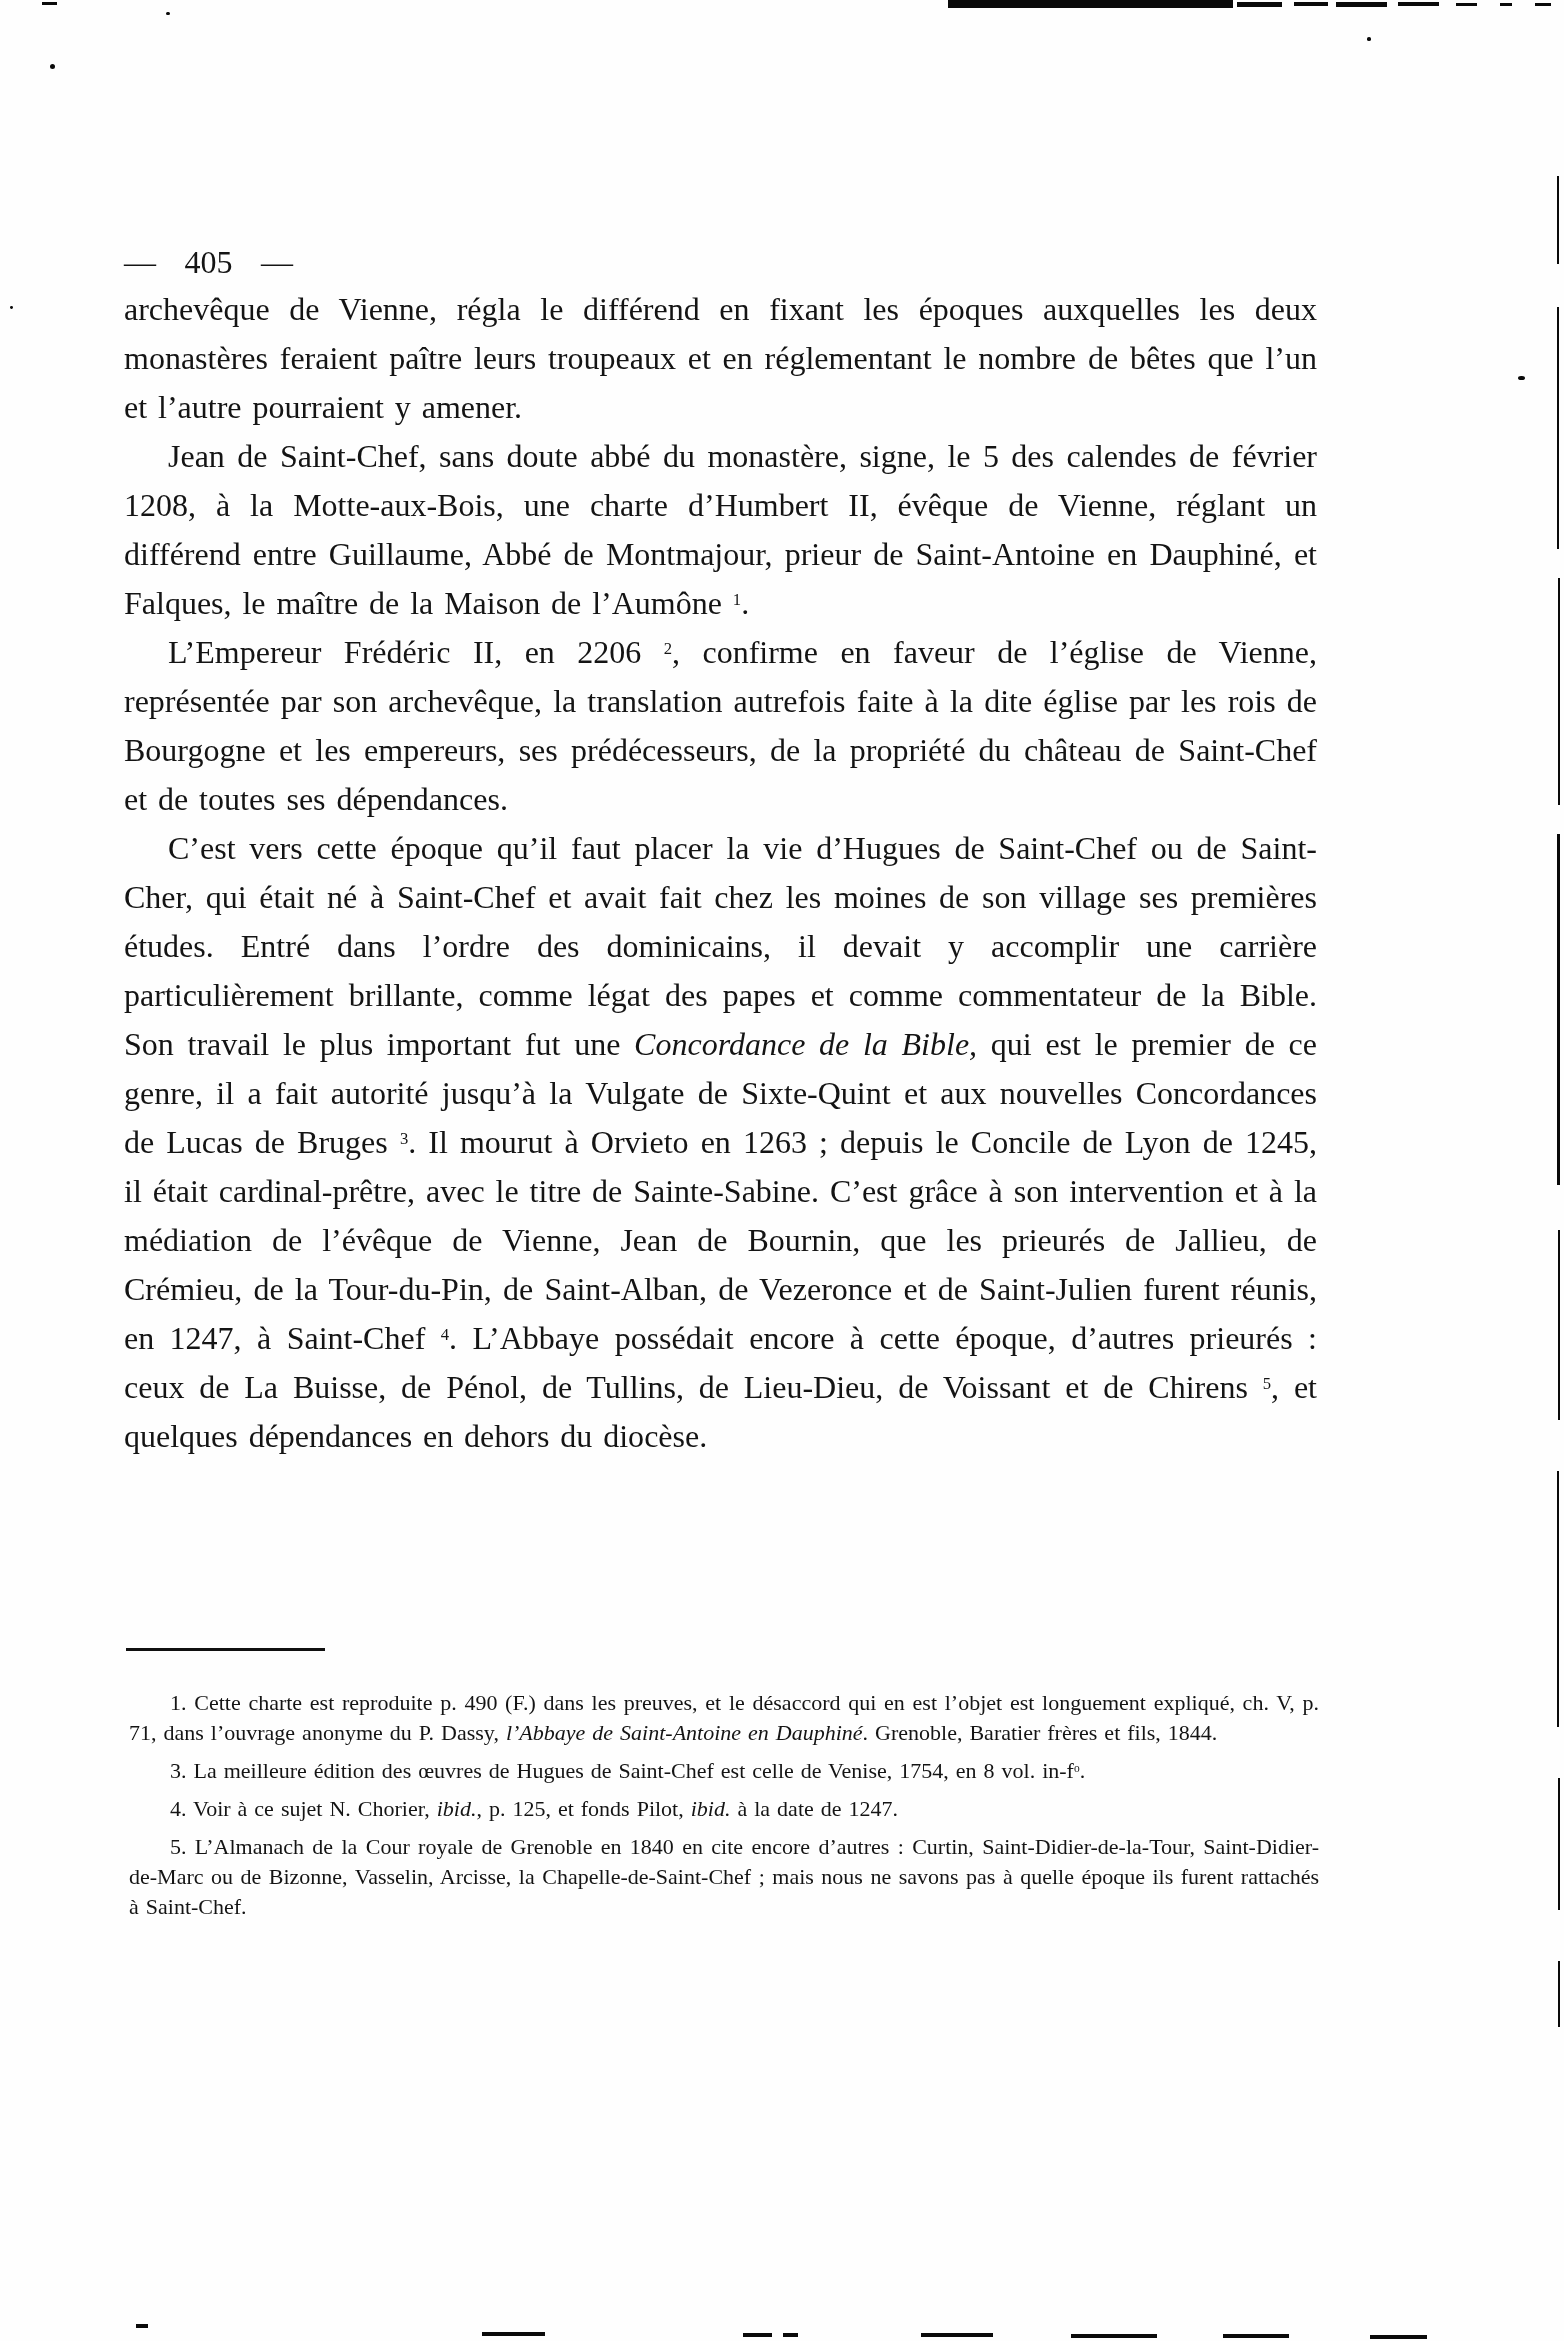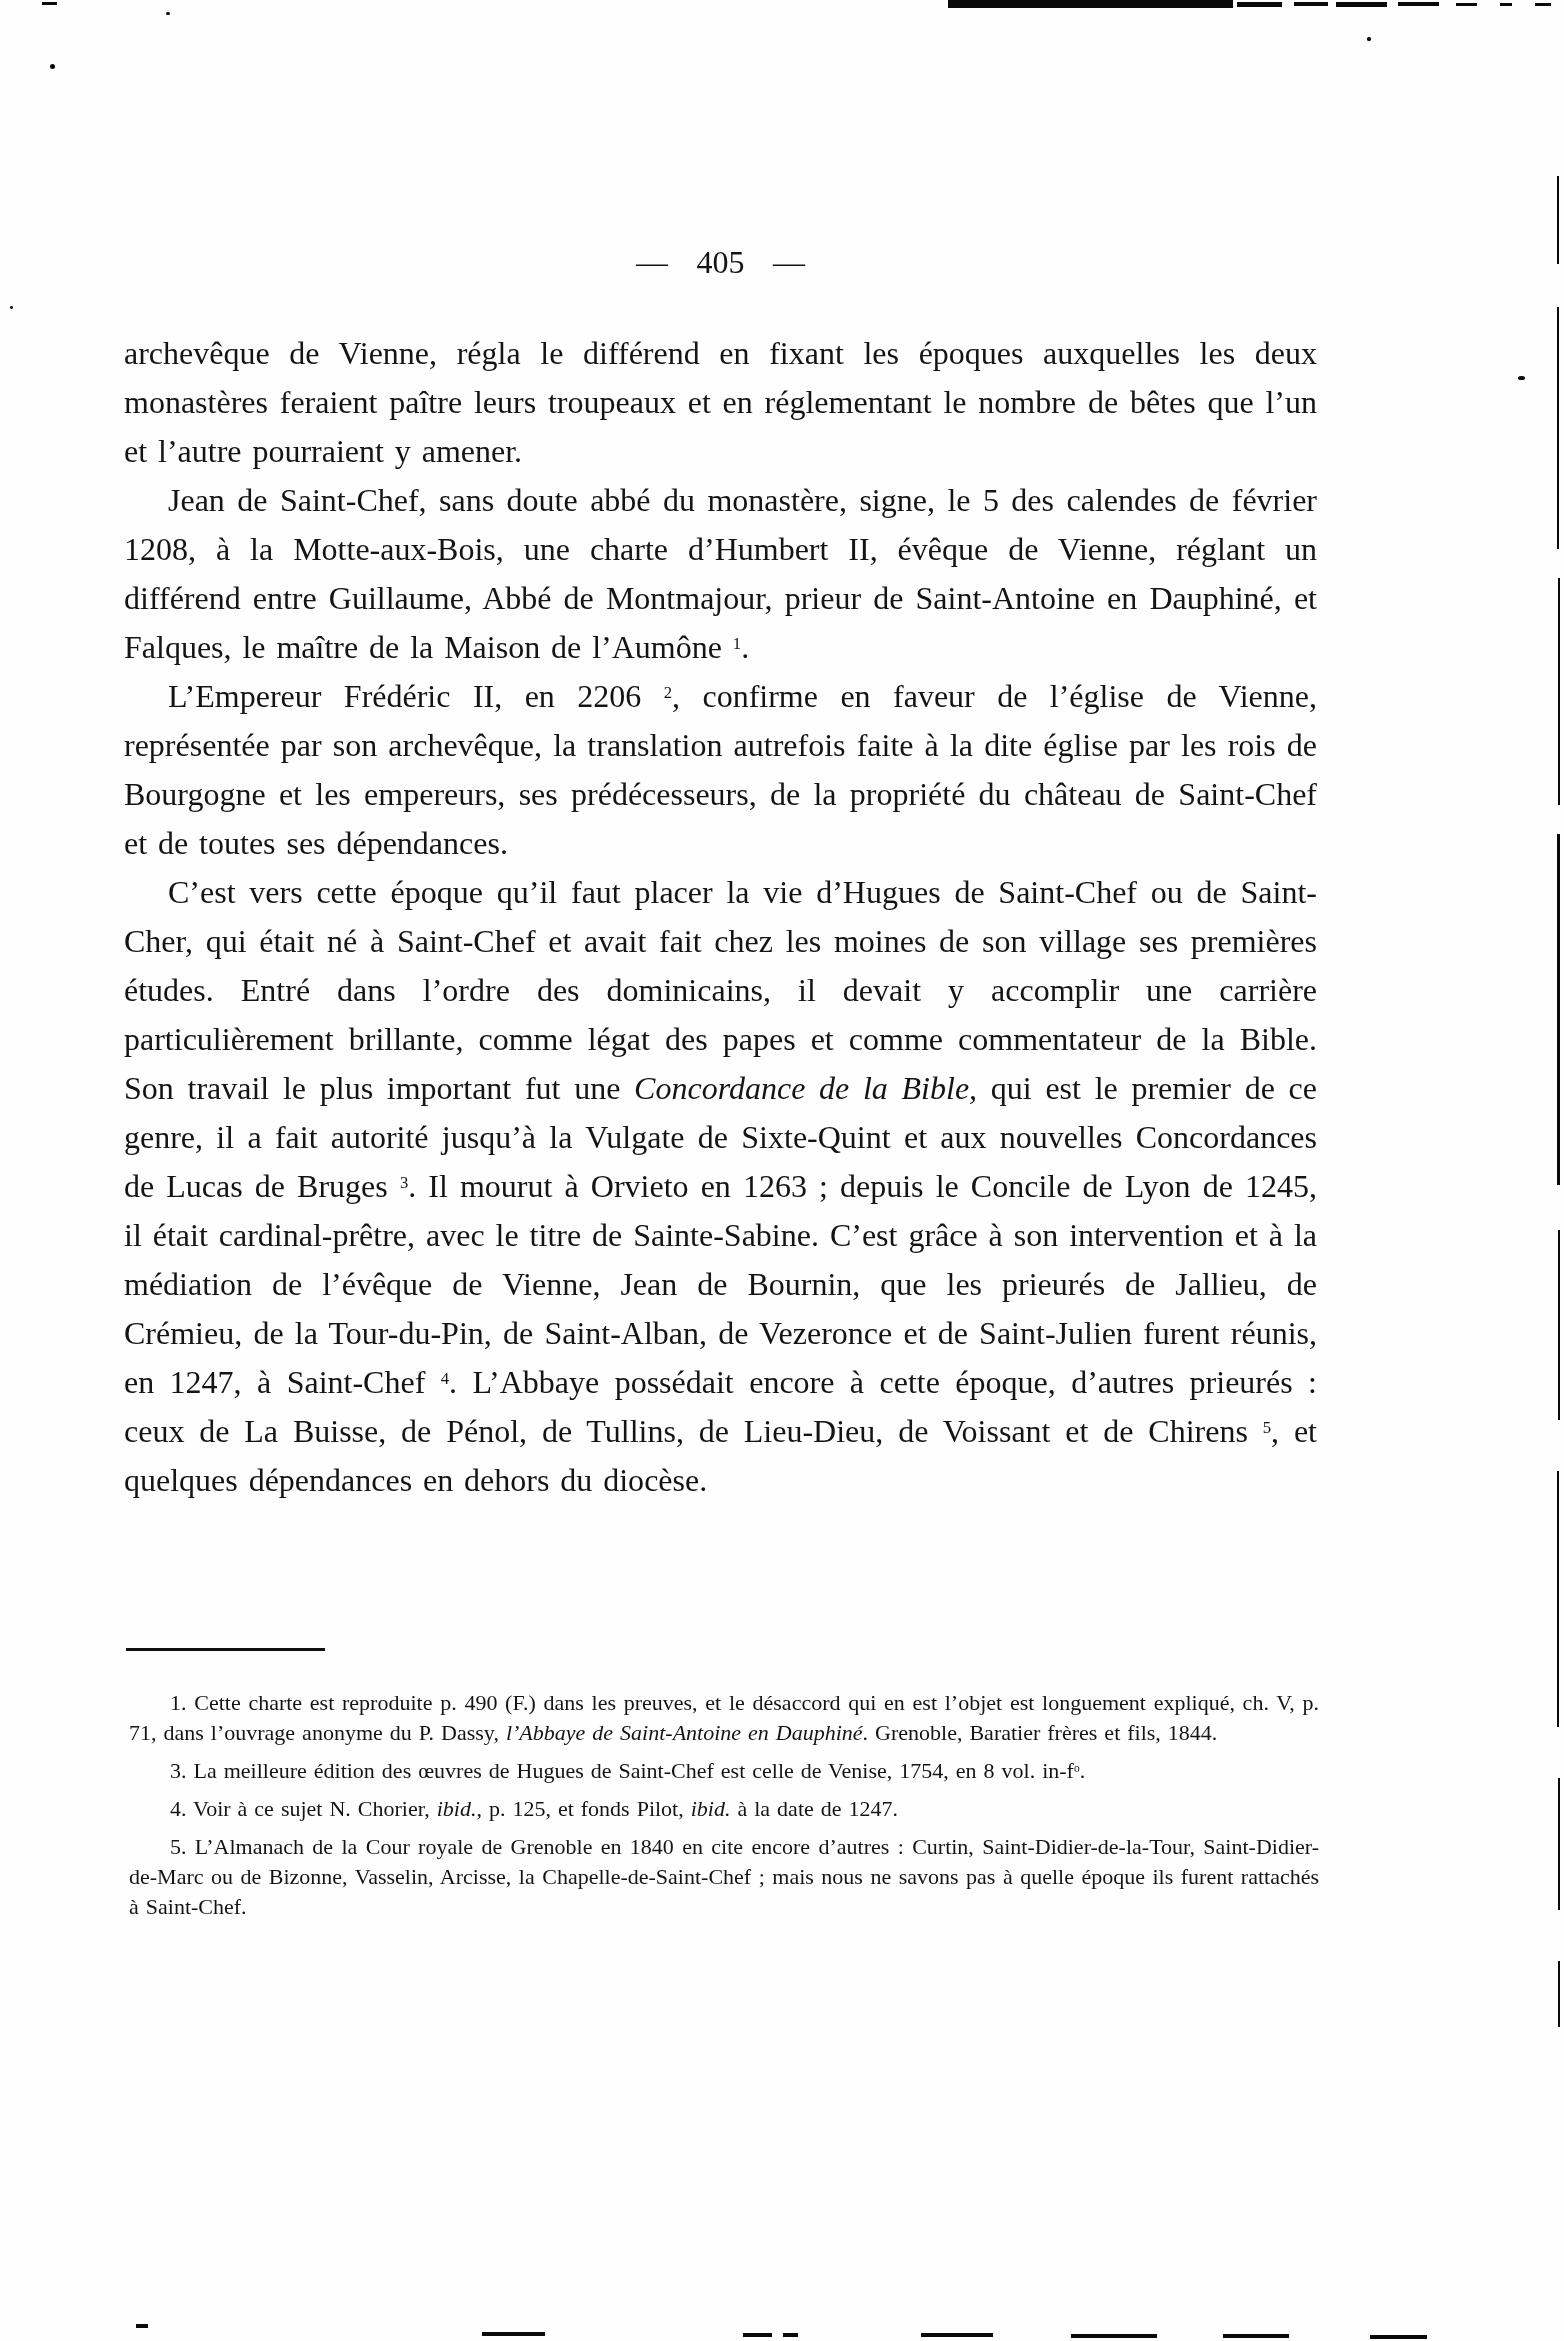--- a/index.html
+++ b/index.html
@@ -6,30 +6,30 @@
   .page{
     position:relative;
     width:1564px;height:2342px;
     background:#fefefe;
     overflow:hidden;
     font-family:"Liberation Serif","DejaVu Serif",serif;
     color:#141414;
   }
   .pagenum{
     position:absolute;top:244px;left:124px;width:1193px;
-    text-align:center;font-size:32px;word-spacing:20.5px;
+    text-align:left;font-size:32px;word-spacing:20.5px;
   }
   .body-text{
     position:absolute;top:285px;left:124px;width:1193px;
     font-size:32px;line-height:49px;
     text-align:justify;word-spacing:2.9px;
     text-rendering:optimizeLegibility;
   }
   .body-text p{margin:0;text-indent:44px;}
-  .body-text p.no-indent{text-indent:0;margin-top:44px;}
+  .body-text p.no-indent{text-indent:0;}
   sup{
     font-size:0.52em;line-height:0;
     vertical-align:baseline;position:relative;top:-0.55em;
   }
   .fn-rule{
     position:absolute;top:1648px;left:126px;width:199px;height:2.9px;
     background:#101010;border:none;margin:0;
   }
   .footnotes{
     position:absolute;top:1680px;left:121px;width:1206px;

